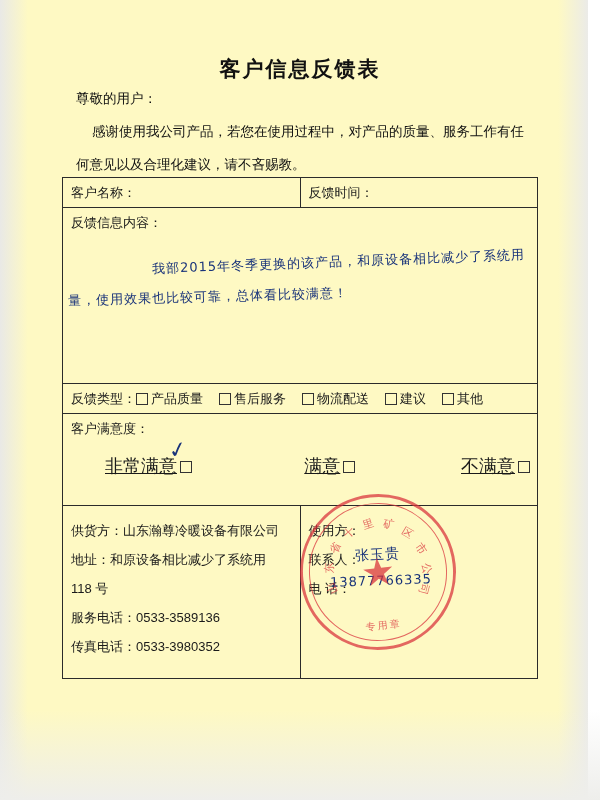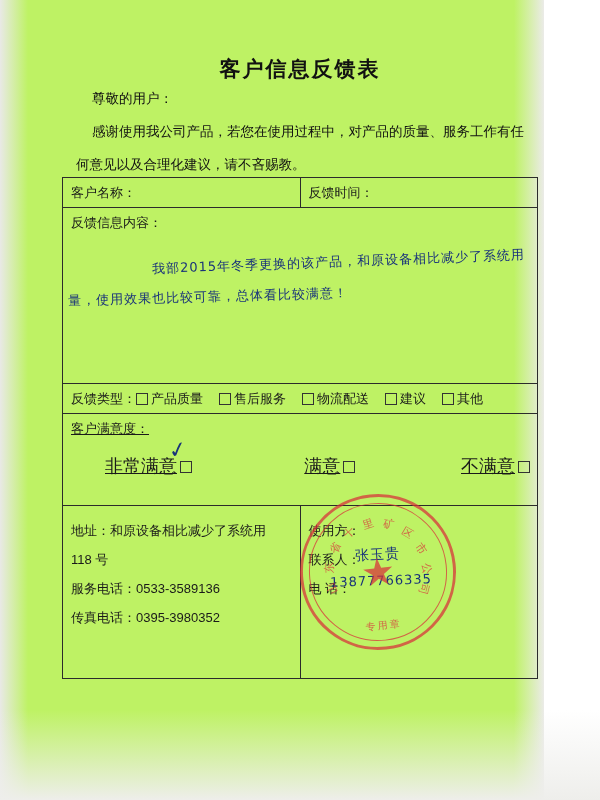--- a/index.html
+++ b/index.html
@@ -11,23 +11,23 @@
     height: 800px;
     background: #ffffff;
     font-family: "Liberation Sans", sans-serif;
     color: #1a1a1a;
     position: relative;
     overflow: hidden;
   }
   .page {
     position: absolute;
     left: 0; top: 0;
-    width: 544px;
+    width: 588px;
     height: 800px;
-    background: #bef264;
+    background: #fef9c3;
   }
   
   .scan-shade-left {
     position: absolute; left: 0; top: 0; width: 28px; height: 800px;
     background: linear-gradient(to right, #e9e9e6, rgba(253,253,251,0));
     pointer-events: none;
   }
   .scan-shade-right {
     position: absolute; right: 0; top: 0; width: 30px; height: 800px;
     background: linear-gradient(to left, #ebebe8, rgba(253,253,251,0));
@@ -47,21 +47,21 @@
     text-align: center;
     font-family: "DejaVu Sans", sans-serif;
     font-weight: bold;
     font-size: 21px;
     letter-spacing: 2px;
     color: #111;
   }
 
   .salutation {
     position: absolute;
-    left: 92px;
+    left: 76px;
     top: 90px;
     font-size: 13.5px;
     color: #111;
   }
   .intro1 {
     position: absolute;
     left: 92px;
     top: 123px;
     font-size: 13.5px;
     color: #111;
@@ -117,21 +117,21 @@
     border: 1px solid #333;
     margin-right: 3px;
   }
 
   .r3 { height: 176px; }
   .r3 .c1 { width: 475px; }
   .fb-label { font-size: 13px; }
 
   .r4 { height: 92px; }
   .r4 .c1 { width: 475px; }
-  .sat-label { font-size: 13px; text-decoration: underline; }
+  .sat-label { font-size: 13px; }
   .sat-opts {
     margin-top: 16px;
     display: flex;
     font-size: 18px;
     padding-left: 34px;
     text-decoration: underline;
   }
   .sat-opt { white-space: nowrap; position: relative; }
   .sat-opt .box { margin-left: 3px; margin-right: 0; vertical-align: -1px; }
   .sp1 { width: 136px; }
@@ -305,24 +305,25 @@
           <span class="sp2"></span>
           <span class="sat-opt">
             <span>不满意</span><span class="box"></span>
           </span>
         </div>
       </div>
     </div>
 
     <div class="row r5">
       <div class="cell c1 divider">
+        <div class="supline">供货方：山东瀚尊冷暖设备有限公司</div>
         <div class="supline">地址：和原设备相比减少了系统用</div>
         <div class="supline">118 号</div>
         <div class="supline">服务电话：0533-3589136</div>
-        <div class="supline">传真电话：0395-3980352</div>
+        <div class="supline">传真电话：0533-3980352</div>
       </div>
       <div class="cell c2">
         <div class="supline">使用方：</div>
         <div class="supline">联系人：</div>
         <div class="supline">电  话：</div>
       </div>
     </div>
 
   </div>
 

